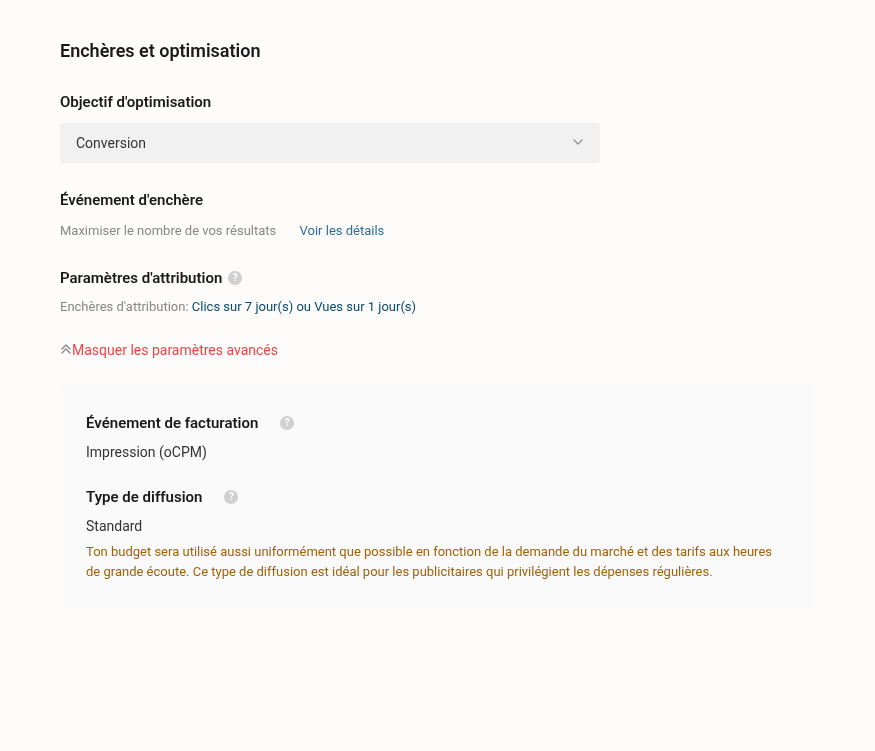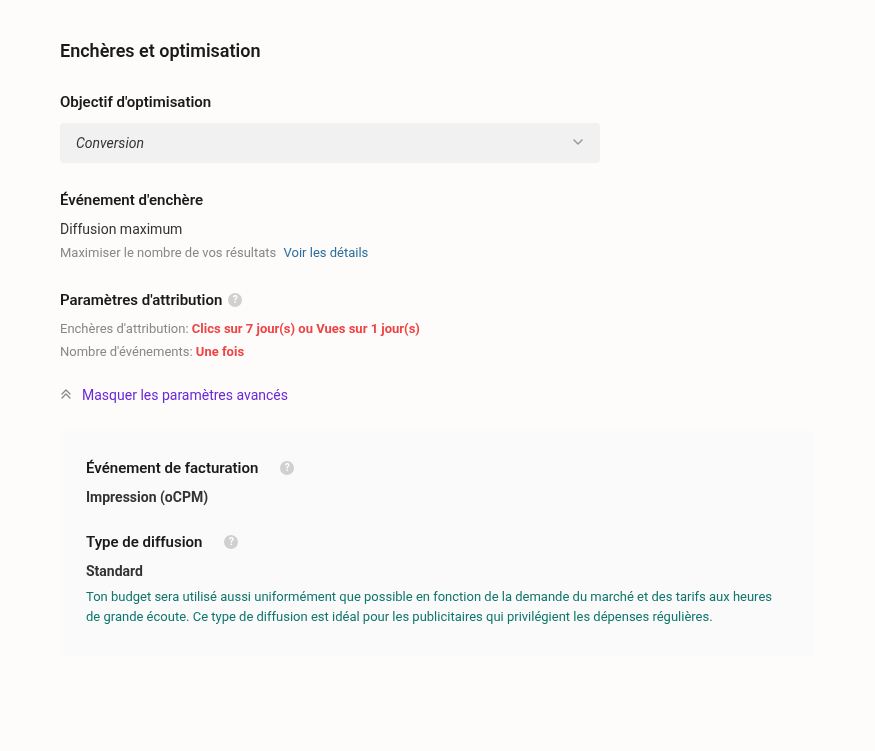--- a/index.html
+++ b/index.html
@@ -34,21 +34,20 @@
     }
     .dropdown {
       background: #f1f1f1;
       border-radius: 4px;
       padding: 12px 16px;
       display: flex;
       justify-content: space-between;
       align-items: flex-end;
       width: 540px;
       cursor: pointer;
-      font-style: italic;
     }
     .dropdown-value {
       font-size: 14px;
       color: #333;
     }
     .chevron-down {
       color: #999;
       font-size: 12px;
     }
     .value-text {
@@ -57,49 +56,47 @@
       margin-bottom: 6px;
     }
     .description-text {
       font-size: 13px;
       color: #888;
       line-height: 1.5;
     }
     .link {
       color: #2e6e9e;
       cursor: pointer;
-      margin-left: 4px;
+      margin-left: 20px;
     }
     .detail-row {
       font-size: 13px;
       color: #888;
       margin-bottom: 8px;
     }
     .detail-row .detail-value {
-      color: #ef4444;
-      font-weight: bold;
+      color: #0c4a6e;
     }
     .info-icon {
       display: inline-flex;
       align-items: center;
       justify-content: center;
       width: 14px;
       height: 14px;
       border-radius: 50%;
       background: #d0d0d0;
       color: #fff;
       font-size: 10px;
       font-weight: bold;
     }
     .toggle-advanced {
       display: flex;
       align-items: center;
-      gap: 10px;
       font-size: 14px;
-      color: #6d28d9;
+      color: #ef4444;
       cursor: pointer;
       margin-top: 24px;
       margin-bottom: 28px;
     }
     .chevron-double-up {
       font-size: 12px;
       color: #888;
     }
     .advanced-panel {
       background: #fafafa;
@@ -118,25 +115,24 @@
       color: #1a1a1a;
       margin-bottom: 12px;
       display: flex;
       align-items: center;
       gap: 22px;
     }
     .advanced-value {
       font-size: 14px;
       color: #333;
       margin-bottom: 8px;
-      font-weight: bold;
     }
     .advanced-description {
       font-size: 13px;
-      color: #0f766e;
+      color: #a16207;
       line-height: 1.6;
     }
   </style>
 </head>
 <body>
 
 <h1 class="page-title">Enchères et optimisation</h1>
 
 <div class="section">
   <div class="section-label">Objectif d'optimisation</div>
@@ -145,39 +141,34 @@
     <span class="chevron-down">
       <svg width="12" height="12" viewBox="0 0 12 12">
           <path d="M2 4 L6 8 L10 4" stroke="#999" stroke-width="1.5" fill="none" stroke-linecap="round" stroke-linejoin="round"></path>
         </svg>
     </span>
   </div>
 </div>
 
 <div class="section">
   <div class="section-label">Événement d'enchère</div>
-  <div class="value-text">Diffusion maximum</div>
   <div class="description-text">
     <span>Maximiser le nombre de vos résultats</span>
     <span class="link">Voir les détails</span>
   </div>
 </div>
 
 <div class="section">
   <div class="section-label">
     <span>Paramètres d'attribution</span>
     <span class="info-icon">?</span>
   </div>
   <div class="detail-row">
     <span>Enchères d'attribution:</span>
     <span class="detail-value">Clics sur 7 jour(s) ou Vues sur 1 jour(s)</span>
-  </div>
-  <div class="detail-row">
-    <span>Nombre d'événements:</span>
-    <span class="detail-value">Une fois</span>
   </div>
 </div>
 
 <div class="toggle-advanced">
   <span class="chevron-double-up">
     <svg width="12" height="12" viewBox="0 0 12 12">
       <path d="M2 7 L6 3 L10 7" stroke="#888" stroke-width="1.3" fill="none" stroke-linecap="round" stroke-linejoin="round"></path>
       <path d="M2 11 L6 7 L10 11" stroke="#888" stroke-width="1.3" fill="none" stroke-linecap="round" stroke-linejoin="round"></path>
     </svg>
   </span>

